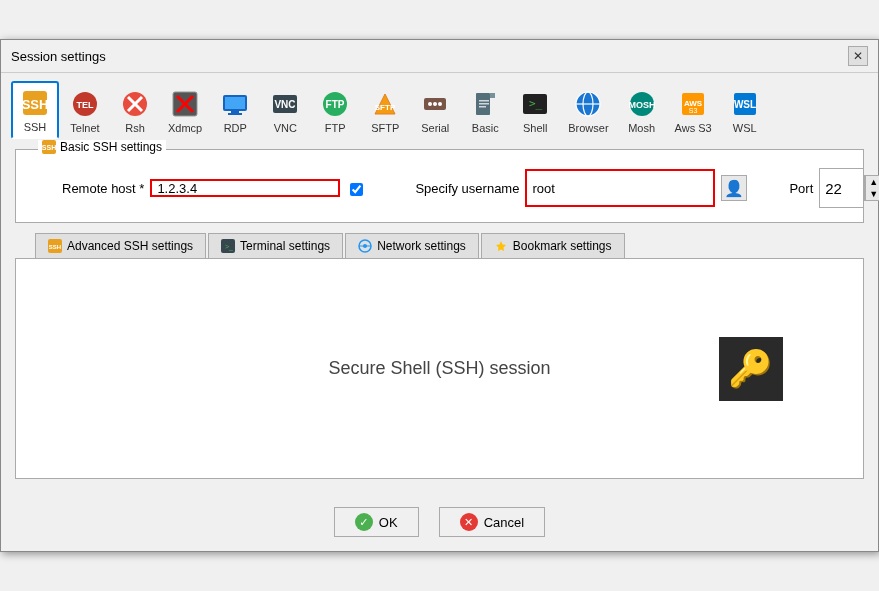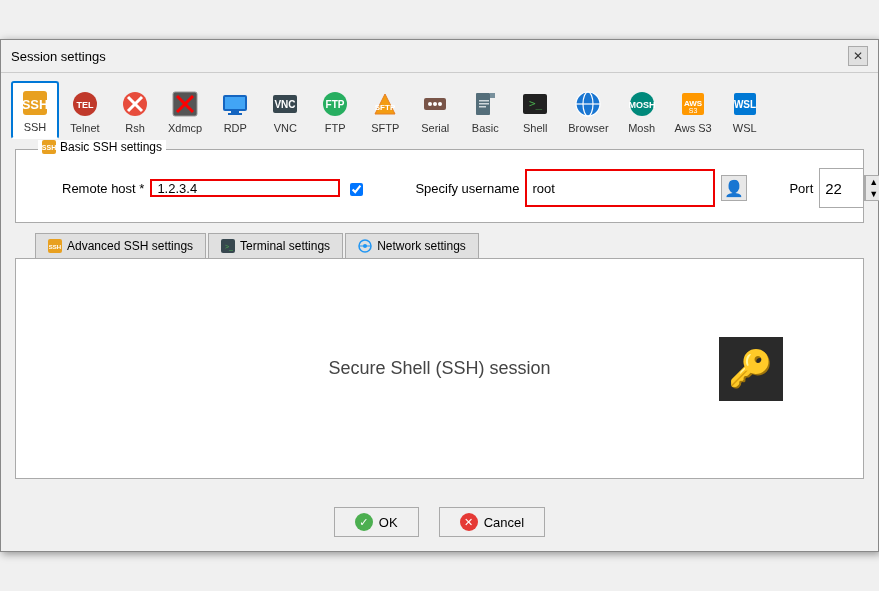--- a/index.html
+++ b/index.html
@@ -497,20 +497,26 @@
           </svg>
           <span>Terminal settings</span>
         </div>
         <div class="tab">
           <svg width="14" height="14" viewBox="0 0 14 14">
             <circle cx="7" cy="7" r="6" fill="none" stroke="#2196f3" stroke-width="1.5"></circle>
             <circle cx="7" cy="7" r="2" fill="#2196f3"></circle>
             <line x1="1" y1="7" x2="13" y2="7" stroke="#2196f3" stroke-width="1"></line>
           </svg>
           <span>Network settings</span>
+        </div>
+        <div class="tab">
+          <svg width="14" height="14" viewBox="0 0 14 14">
+            <polygon points="7,2 8.5,5.5 12,6 9.5,8.5 10,12 7,10.5 4,12 4.5,8.5 2,6 5.5,5.5" fill="#ffc107"></polygon>
+          </svg>
+          <span>Bookmark settings</span>
         </div>
       </div>
 
       <div class="tab-panel">
         <span class="ssh-session-text">Secure Shell (SSH) session</span>
         <div class="key-icon-box">
           <span style="font-size:36px;">🔑</span>
         </div>
       </div>
     </div>

